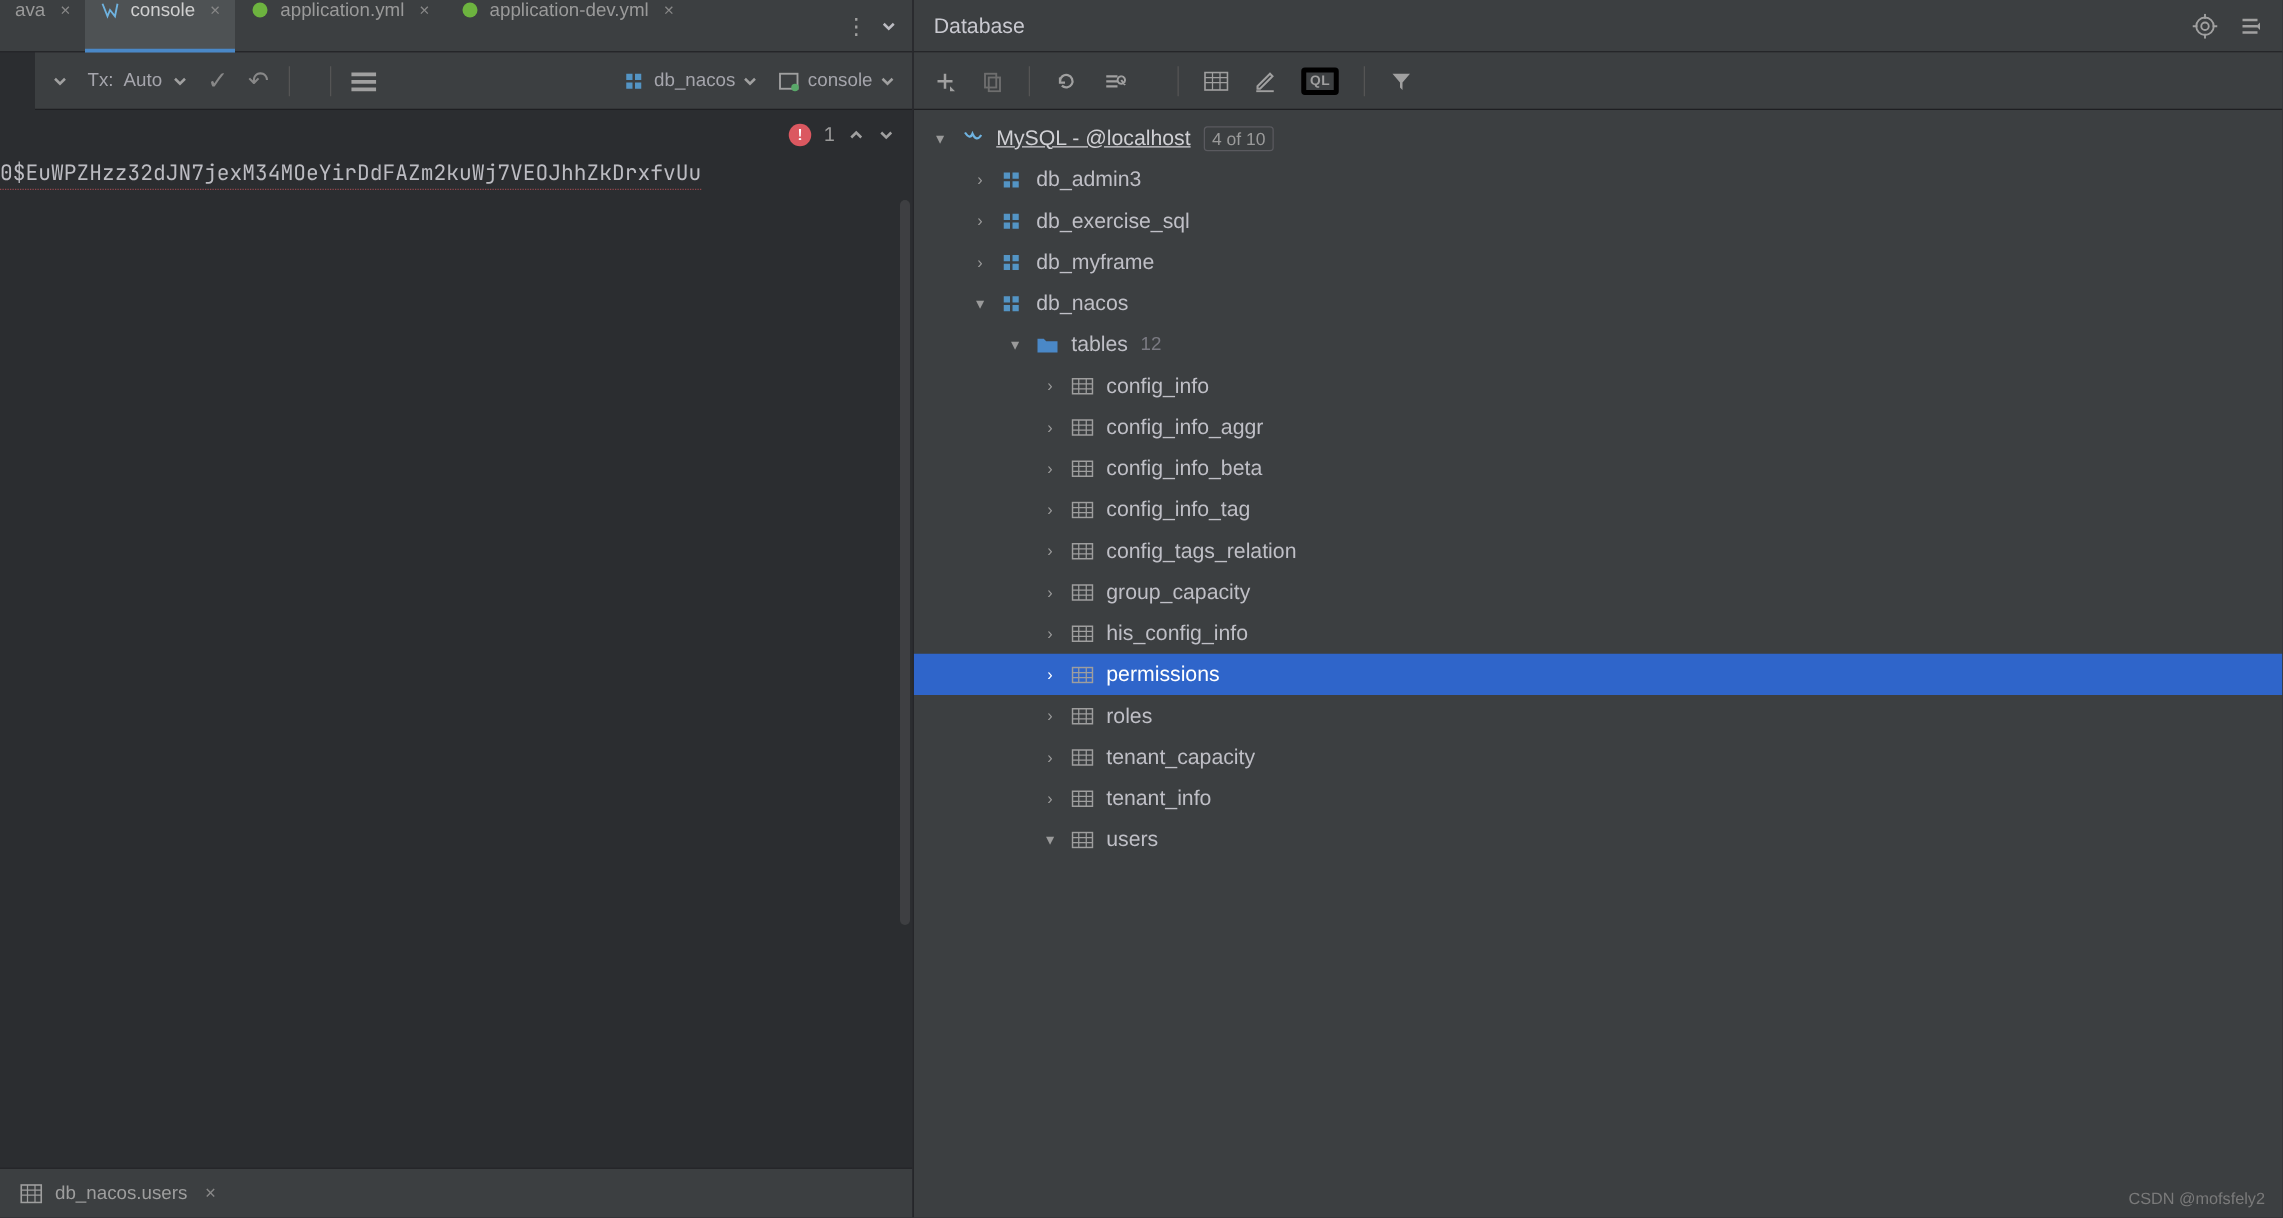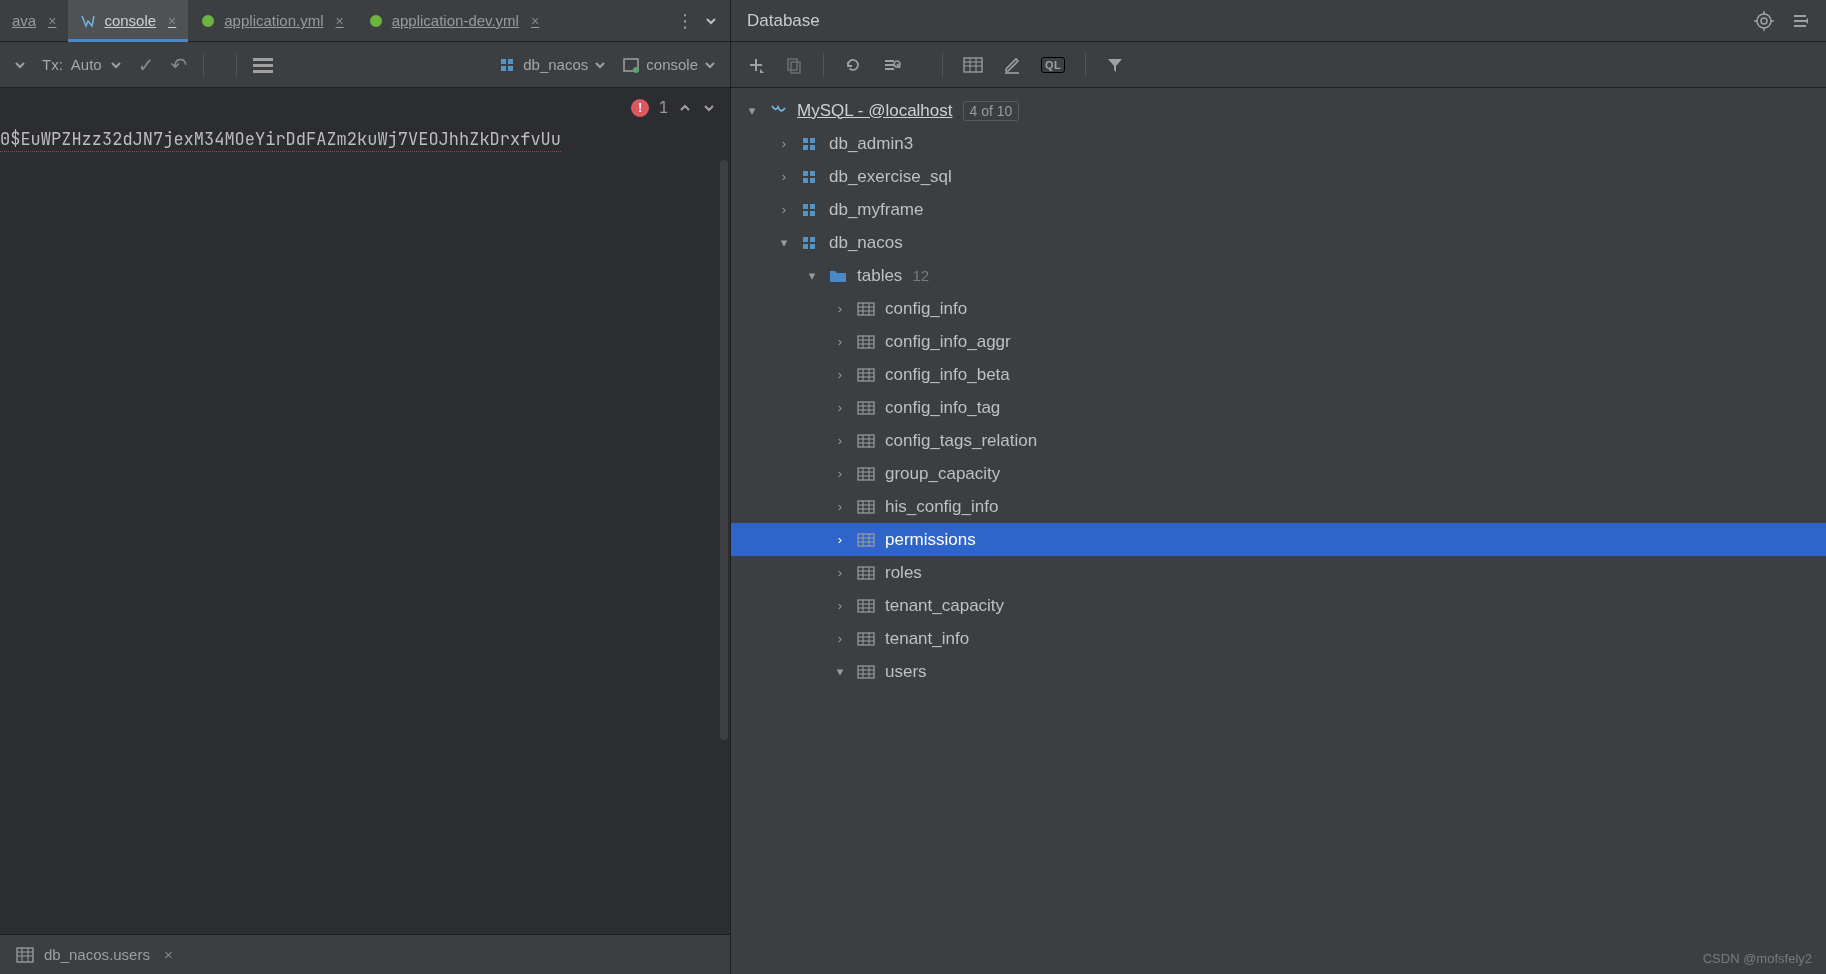--- a/index.html
+++ b/index.html
@@ -13,34 +13,35 @@
   height: 974px;
   position: relative;
 }
 .main-layout { display: flex; height: 100%; }
 .left-panel { width: 730px; display: flex; flex-direction: column; background: #2b2d30; }
 .right-panel { flex: 1; display: flex; flex-direction: column; background: #3c3f41; border-left: 1px solid #1e1f22; }
 
 
 .editor-tabs { height: 42px; display: flex; align-items: center; background: #3c3f41; border-bottom: 1px solid #1e1f22; }
 .tab {
-  height: 42px; display: flex; align-items: center; gap: 8px;
-  padding: 0 12px; color: #9a9a9a; cursor: pointer; position: relative; text-decoration: underline;
+  height: 42px; display: flex; align-items: flex-start; gap: 8px;
+  padding: 0 12px; color: #9a9a9a; cursor: pointer; position: relative;
 }
 .tab.active { background: #4e5254; color: #d0d0d0; }
 .tab.active::after { content:''; position:absolute; left:0; right:0; bottom:0; height:3px; background:#4a88c7; }
 .tab .close { color: #888; font-size: 14px; margin-left: 4px; }
 .tab-icon { width: 16px; height: 16px; display:inline-block; }
 .tabs-more { margin-left: auto; display:flex; align-items:center; gap:10px; padding-right:12px; color:#a0a0a0; }
 
 
 .editor-toolbar {
   height: 46px; display: flex; align-items: center; gap: 16px;
   padding: 0 14px; background: #3c3f41; border-bottom: 1px solid #1e1f22;
   color:#a5a5ac;
+  margin-left:28px;
 }
 .tx-auto { display:flex; align-items:center; gap:8px; }
 .toolbar-sep { width:1px; height:24px; background:#555; }
 .db-select { display:flex; align-items:center; gap:6px; cursor:pointer; }
 .check-icon { color:#888; font-size:20px; }
 .undo-icon { font-size:20px; color:#888; }
 .stop-sq { width:14px; height:14px; background:#6e6e6e; }
 .icon-btn { display:flex; align-items:center; cursor:pointer; color:#a0a0a0; }
 
 
@@ -80,21 +81,21 @@
 .muted { color:#7a7a82; font-size:15px; }
 .badge { border:1px solid #5a5a5f; padding:1px 6px; border-radius:3px; font-size:14px; color:#9a9a9a; }
 
 
 svg { display:block; }
 
 .watermark { position:absolute; right:14px; bottom:8px; color:#7a7a7a; font-size:13px; }
 
 .empty-gap { height: 70px; background:#2b2d30; }
 
-.ql-badge { border:1px solid #000000; border-radius:3px; font-size:11px; padding:1px 3px; font-weight:bold; letter-spacing:0.5px; }
+.ql-badge { border:4px solid #000000; border-radius:3px; font-size:11px; padding:1px 3px; font-weight:bold; letter-spacing:0.5px; }
 </style>
 </head>
 <body>
 
 <div class="main-layout">
 
   <div class="left-panel">
 
     <div class="editor-tabs">
       <div class="tab">

